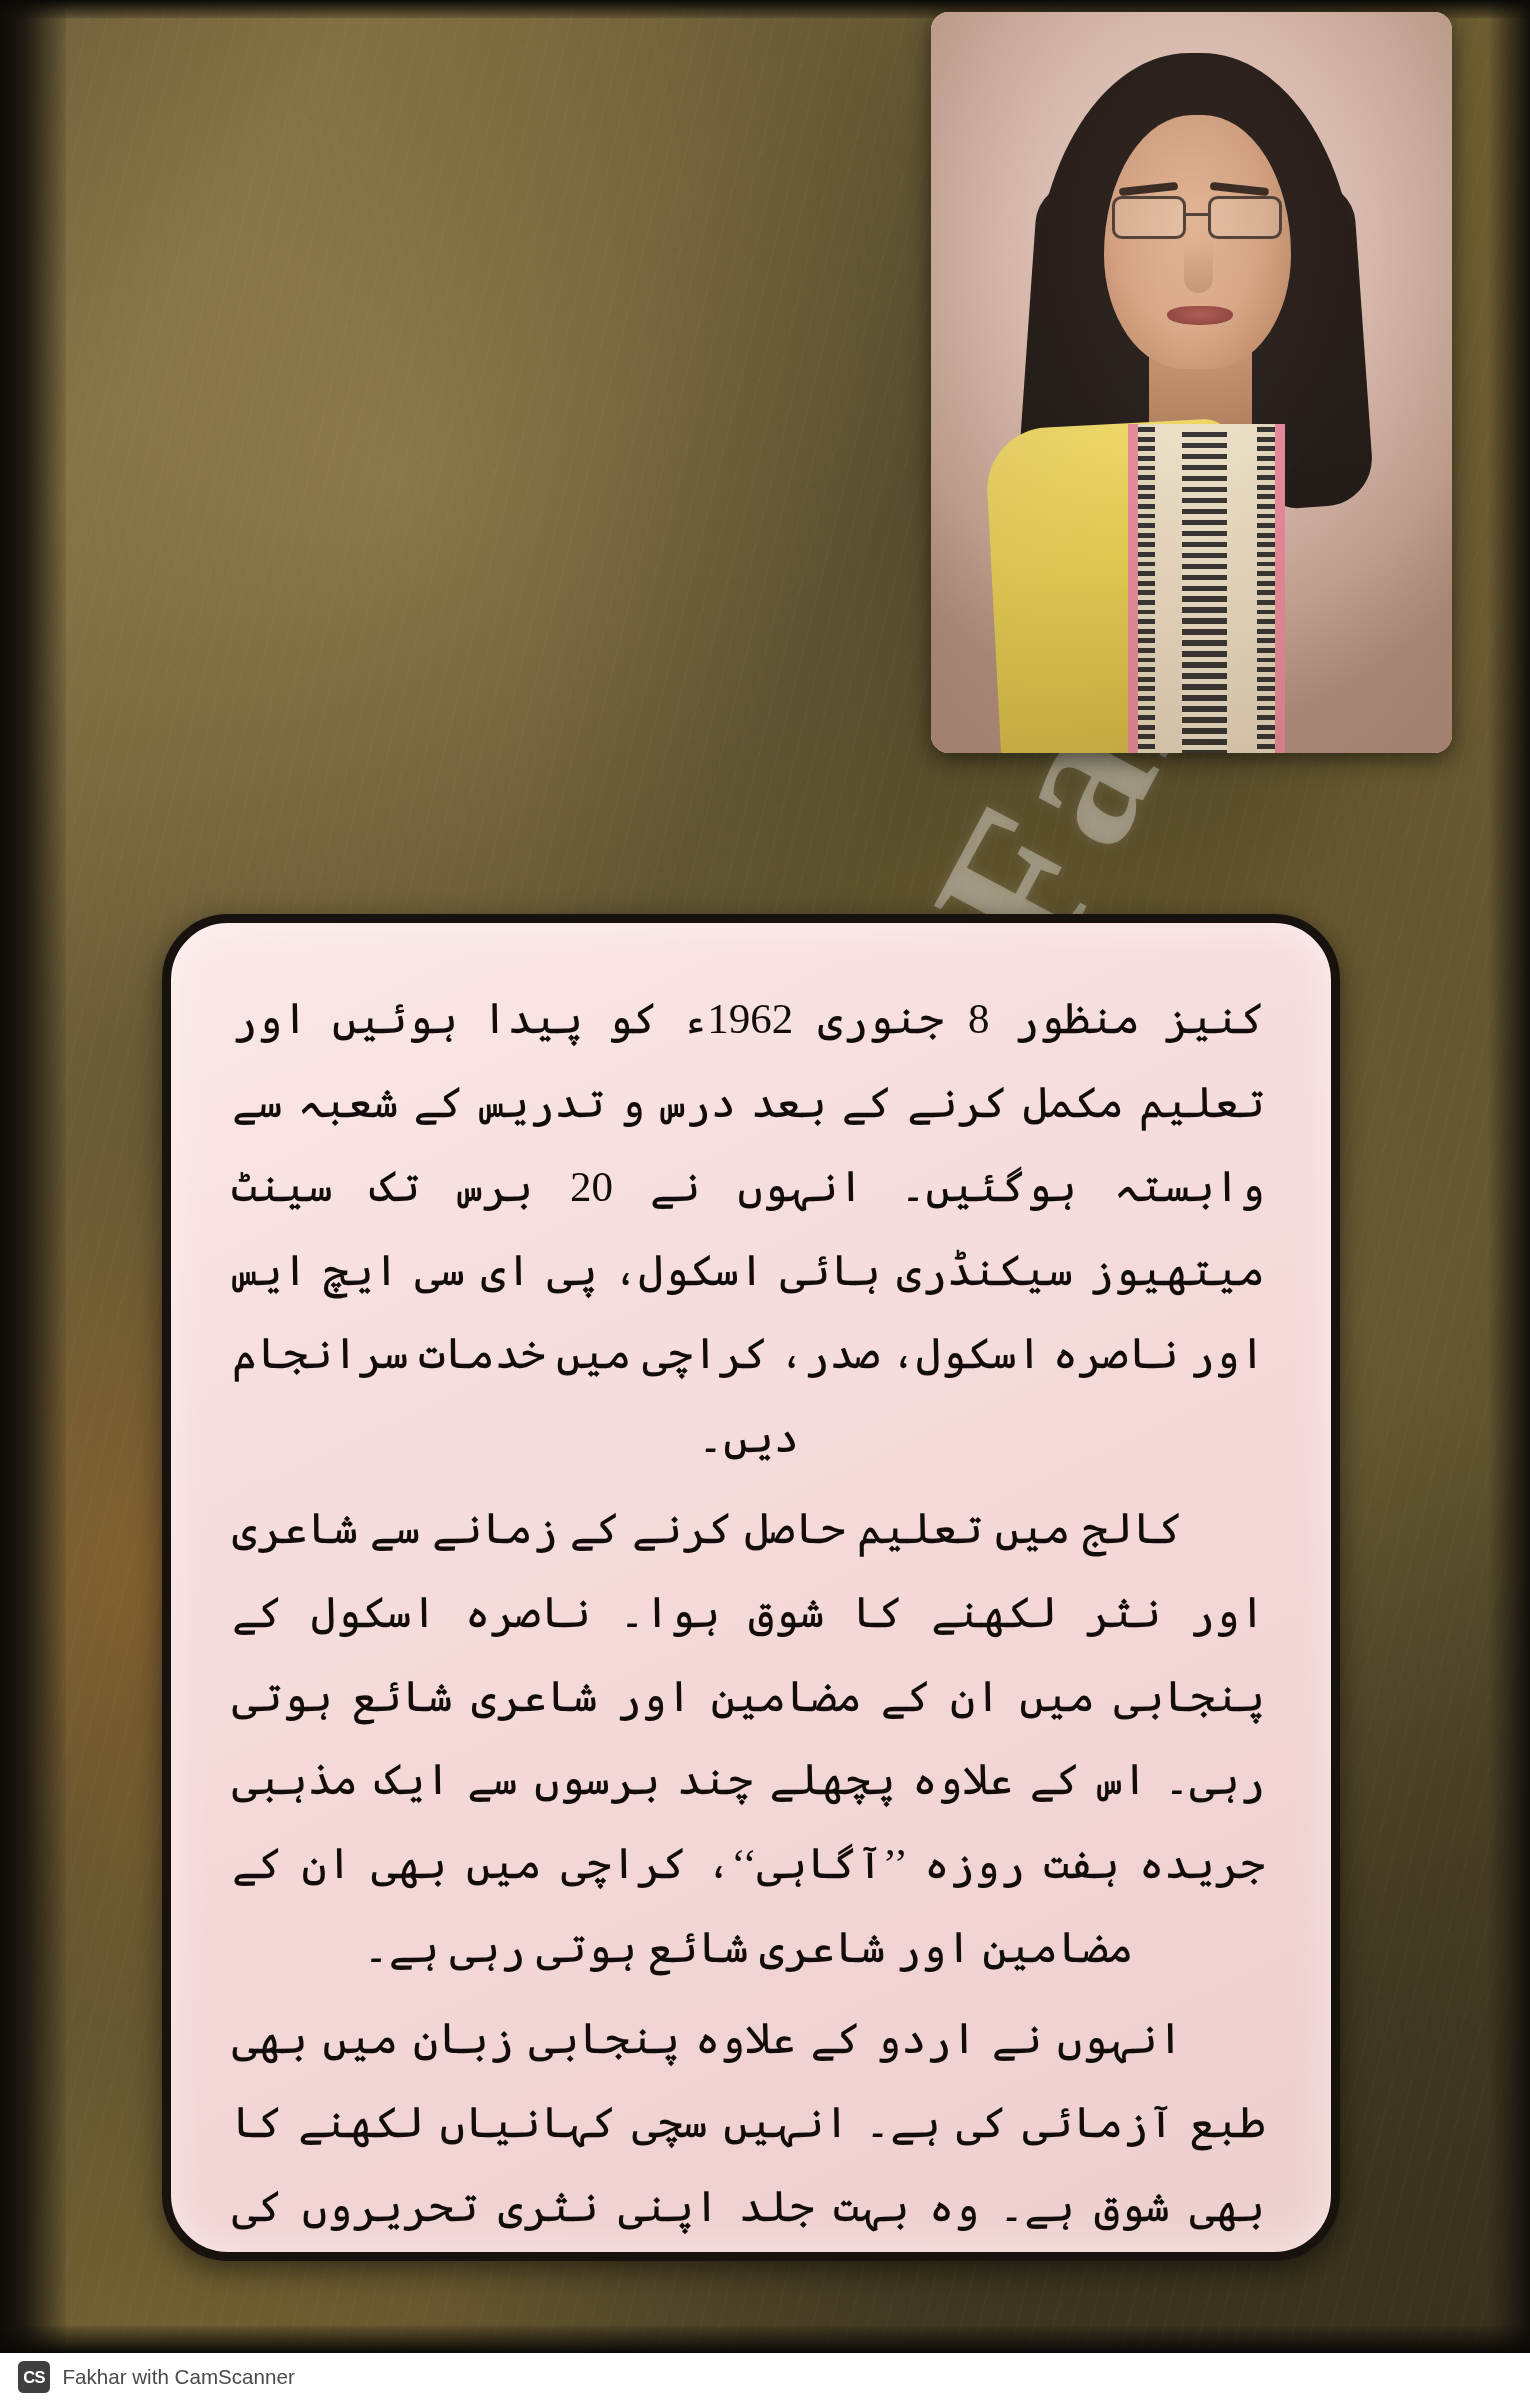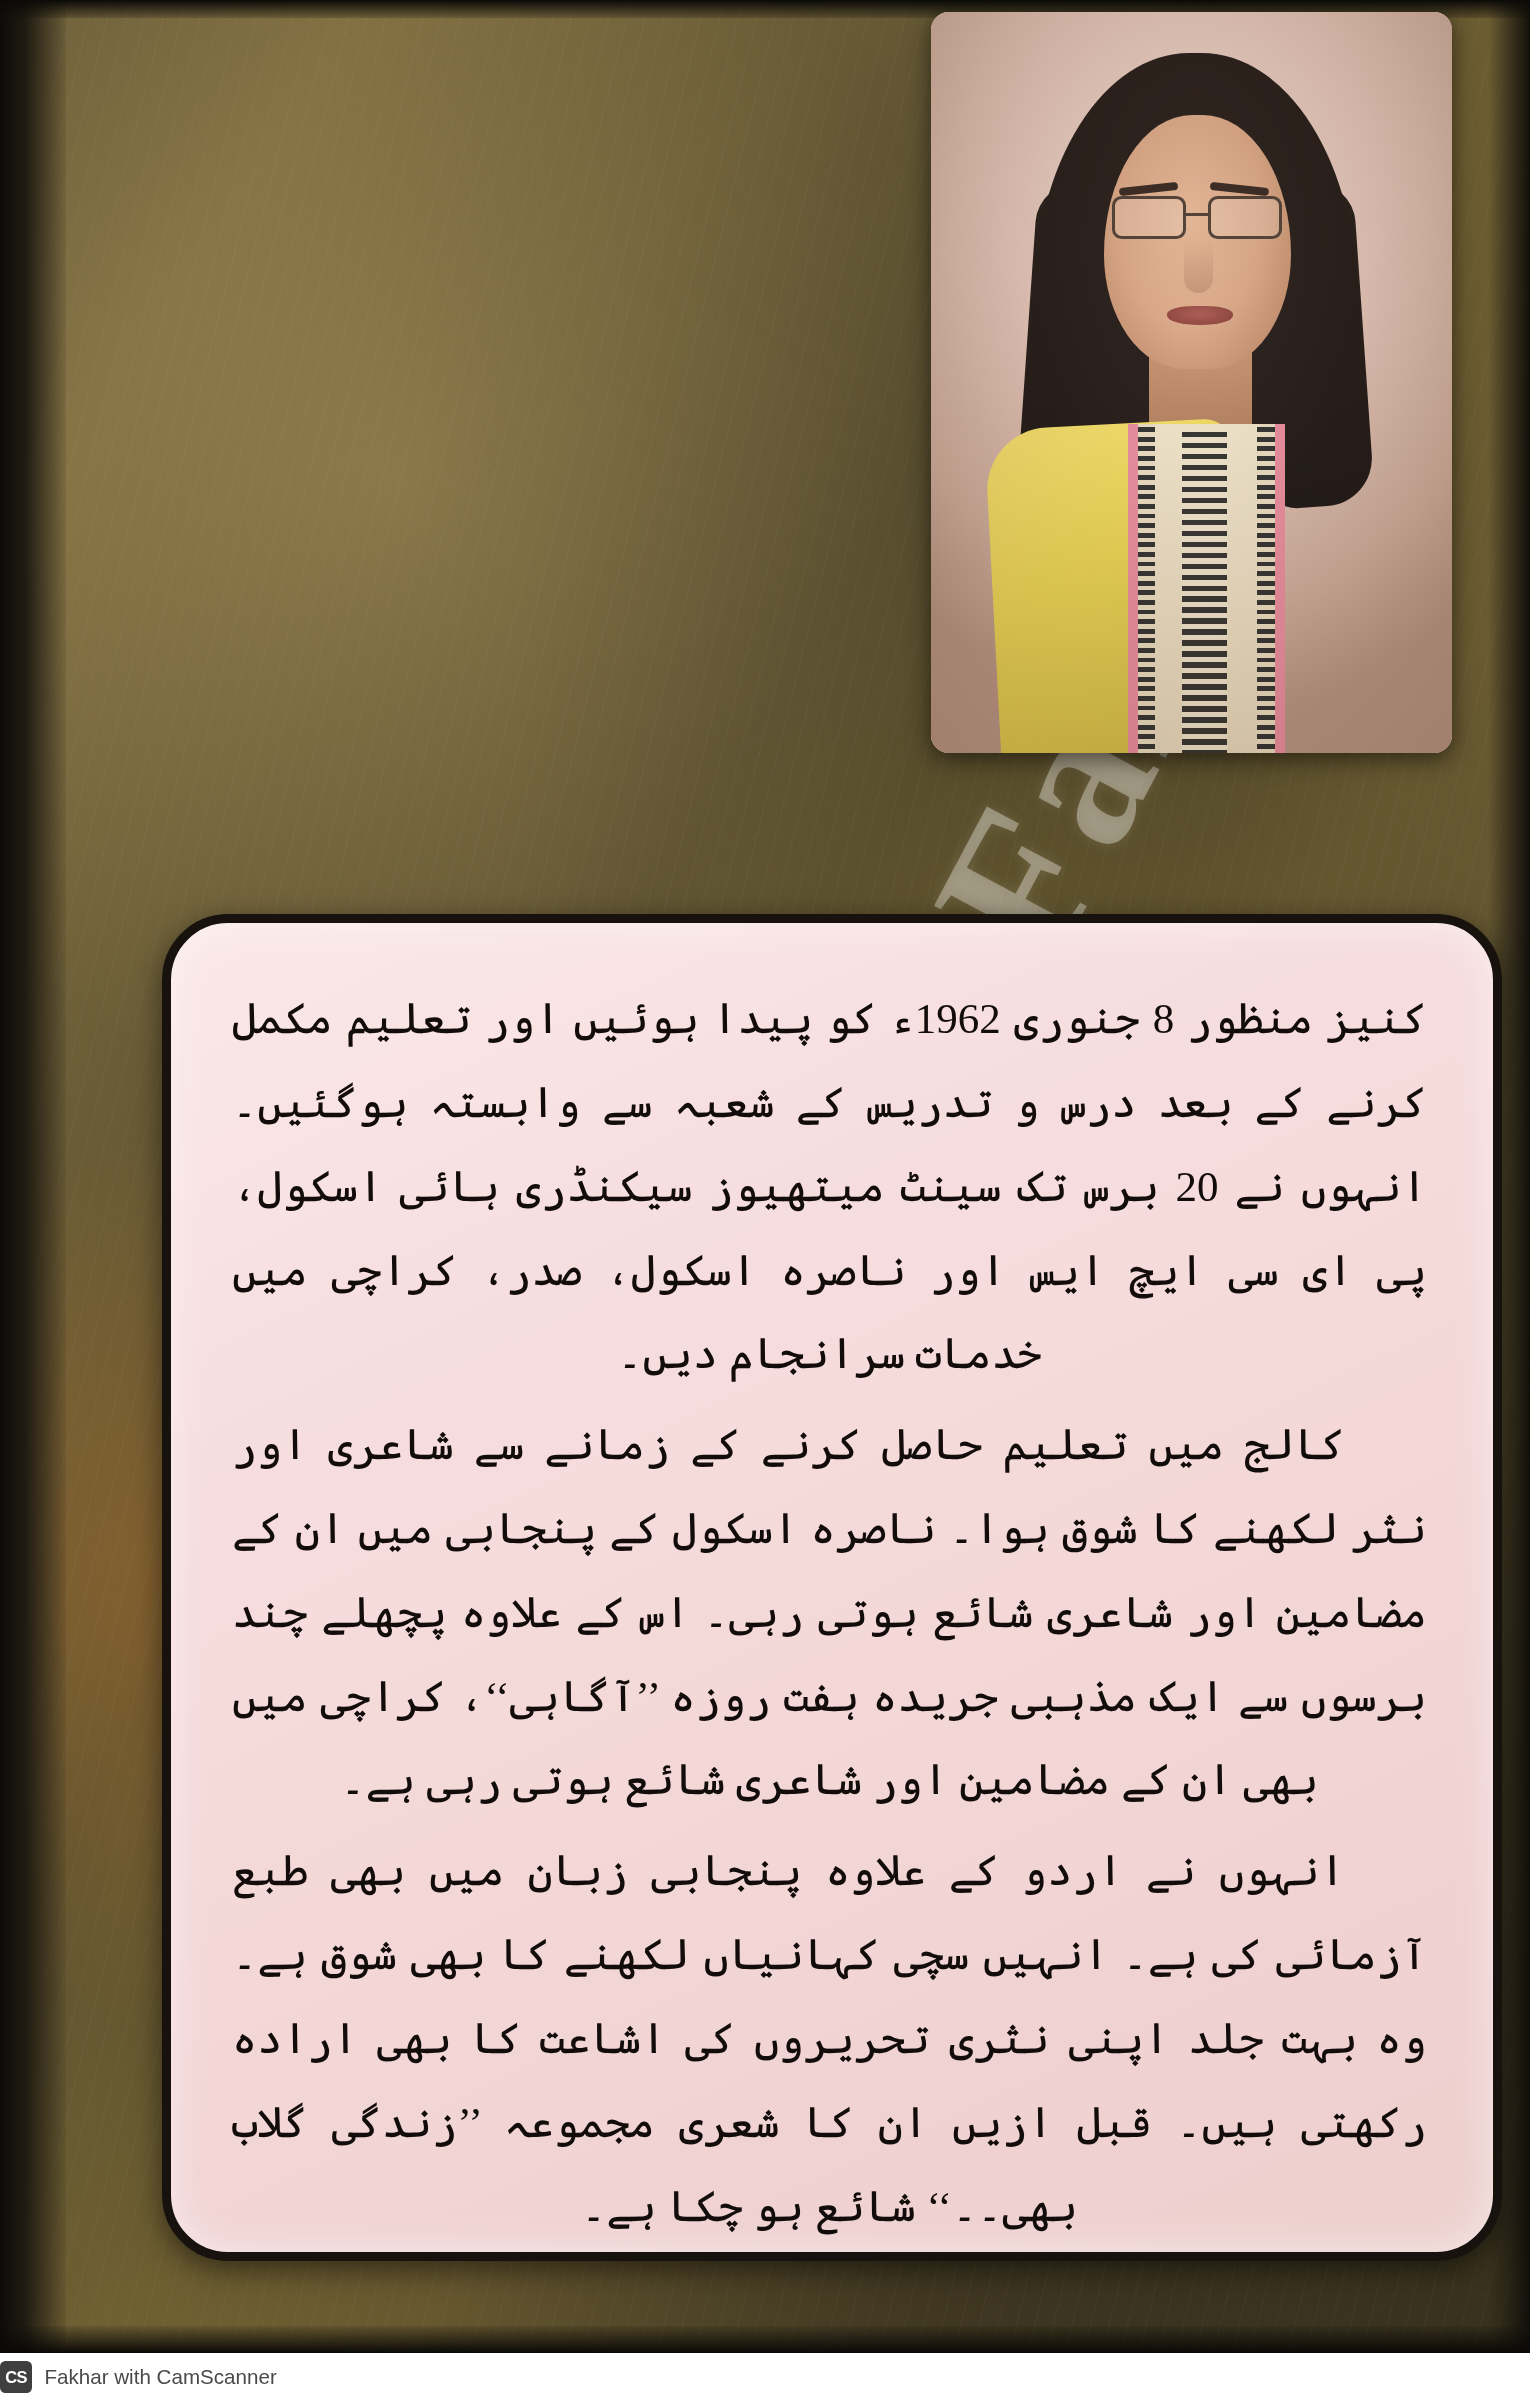--- a/index.html
+++ b/index.html
@@ -199,21 +199,21 @@
   .pink-edge-r { left: 344px; }
   .photo-soft {
     position: absolute; inset: 0;
     background: radial-gradient(ellipse 90% 90% at 50% 45%, rgba(255,255,255,0.06), rgba(90,60,40,0.25) 100%);
   }
 
   
   .bio-card {
     position: absolute;
     left: 162px; top: 914px;
-    width: 1340px; height: 1347px;
+    width: 1178px; height: 1347px;
     border: 9.6px solid #17120e;
     border-radius: 66px;
     background: linear-gradient(155deg, #fbe8e8 0%, #f7dede 28%, #f4d8d8 55%, #f0d2d2 78%, #ecd0cd 100%);
     box-shadow: 0 8.2px 27.5px rgba(0,0,0,0.5), inset 0 0 41px rgba(255,255,255,0.5);
     padding: 54px 66px 48px 61px;
     overflow: hidden;
   }
   .bio-text {
     direction: rtl;
     text-align: justify;
@@ -225,20 +225,21 @@
     letter-spacing: 0px;
   }
   .bio-text p { margin: 0 0 6.9px 0; }
   .bio-text p.indent { text-indent: 82px; }
 
   
   .footer {
     position: absolute; left: 0; bottom: 0; width: 100%; height: 48px;
     background: #ffffff;
     display: flex; align-items: center; gap: 12.4px;
+    padding-left: 18px;
   }
   .cs-logo {
     width: 32px; height: 32px; border-radius: 5.5px;
     background: #3f3f3f; color: #fff;
     display: flex; align-items: center; justify-content: center;
     font-size: 16.5px; font-weight: bold;
     font-family: "Liberation Sans", sans-serif;
     letter-spacing: -0.7px;
   }
   .cs-text {

